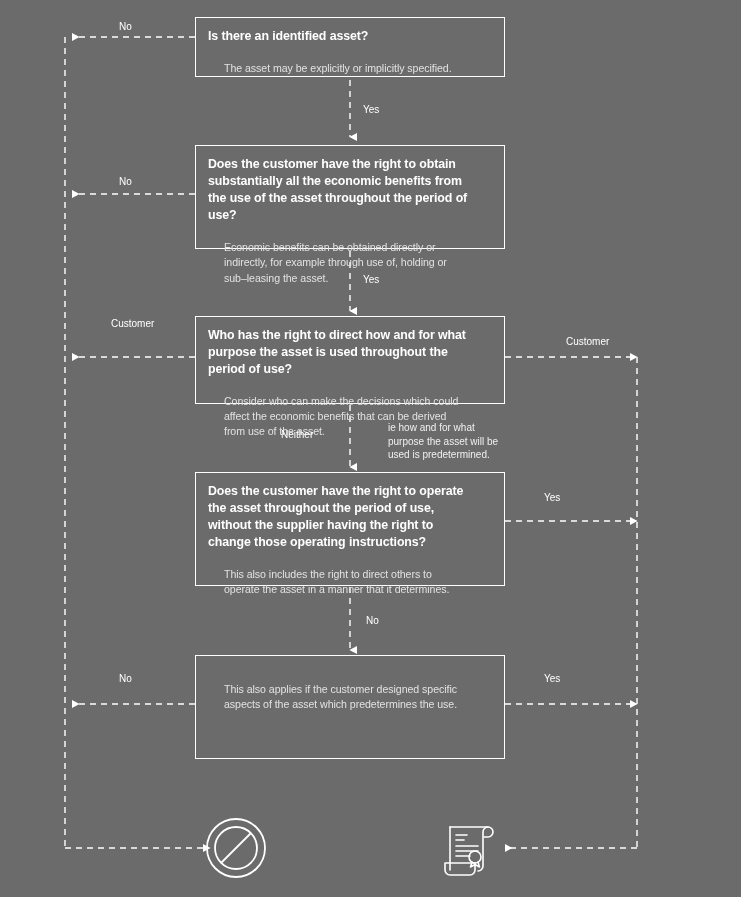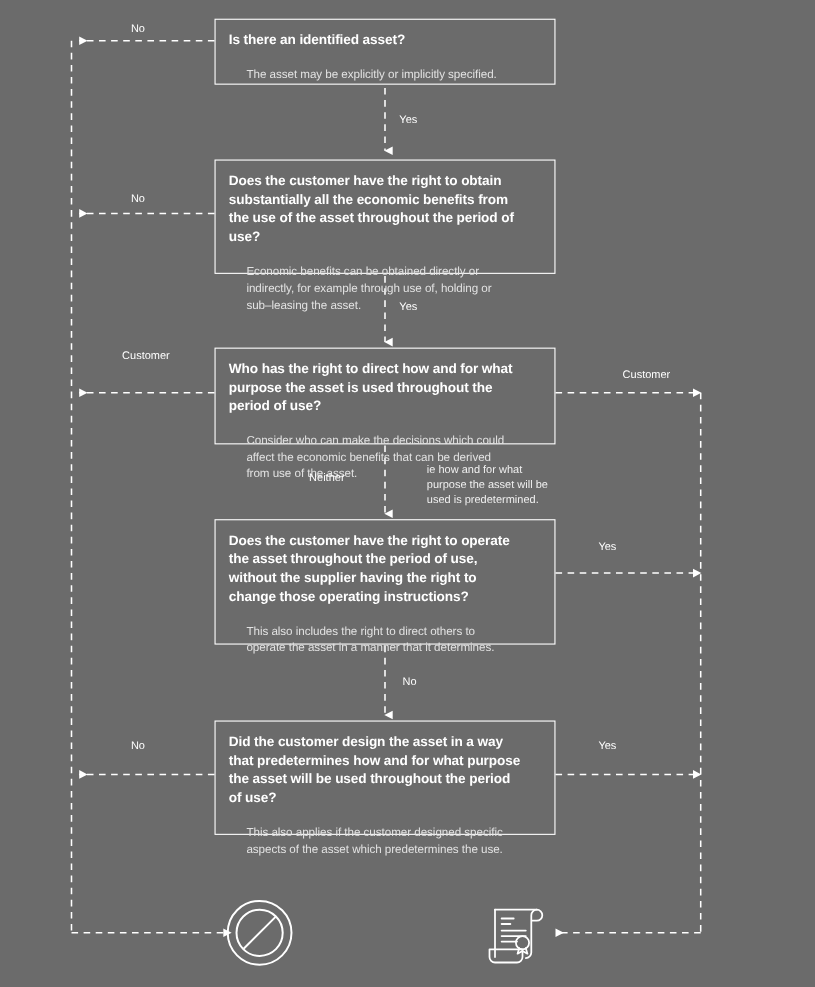--- a/index.html
+++ b/index.html
@@ -116,21 +116,20 @@
     <p class="q">Who has the right to direct how and for what purpose the asset is used throughout the period of use?</p>
     <p class="hint">Consider who can make the decisions which could affect the economic benefits that can be derived from use of the asset.</p>
   </div>
 
   <div class="node" style="left:195px;top:472px;width:310px;height:114px;">
     <p class="q">Does the customer have the right to operate the asset throughout the period of use, without the supplier having the right to change those operating instructions?</p>
     <p class="hint">This also includes the right to direct others to operate the asset in a manner that it determines.</p>
   </div>
 
   <div class="node" style="left:195px;top:655px;width:310px;height:104px;">
-    <p class="q">Did the customer design the asset in a way that predetermines how and for what purpose the asset will be used throughout the period of use?</p>
     <p class="hint">This also applies if the customer designed specific aspects of the asset which predetermines the use.</p>
   </div>
 
   <div class="elabel" style="left:119px;top:21px;">No</div>
 
   <div class="elabel" style="left:363px;top:104px;">Yes</div>
 
   <div class="elabel" style="left:119px;top:176px;">No</div>
 
   <div class="elabel" style="left:363px;top:274px;">Yes</div>

